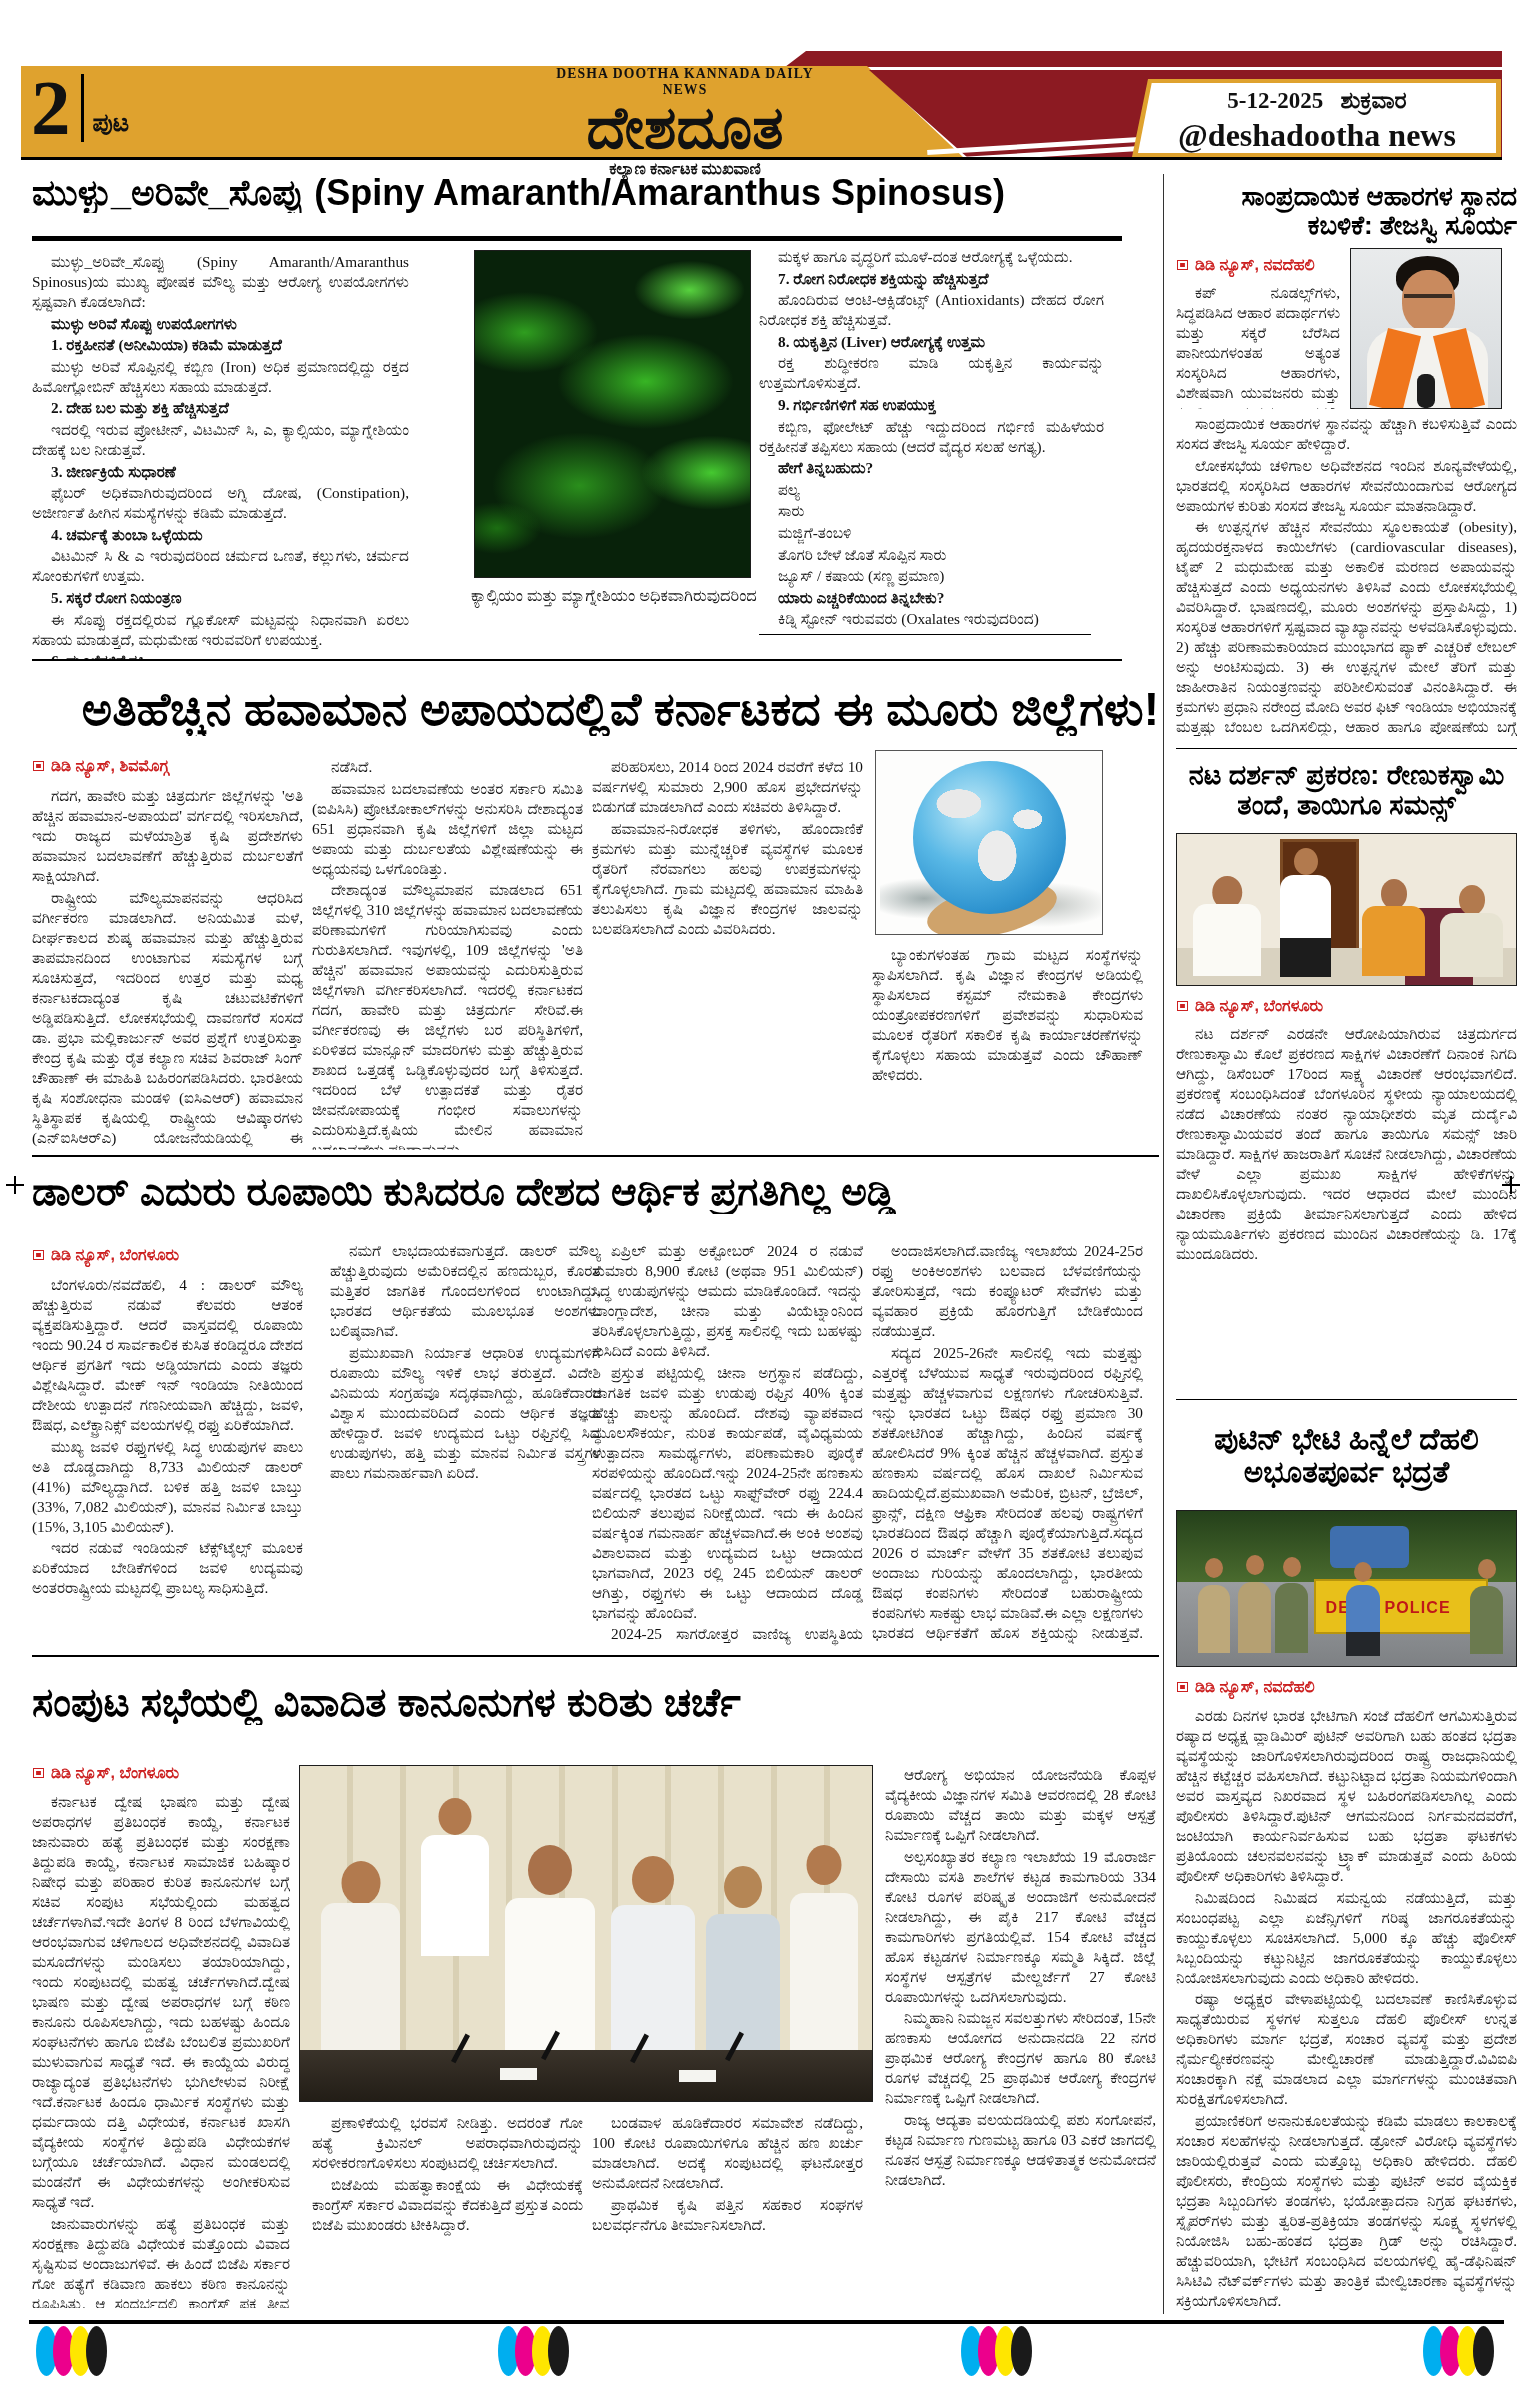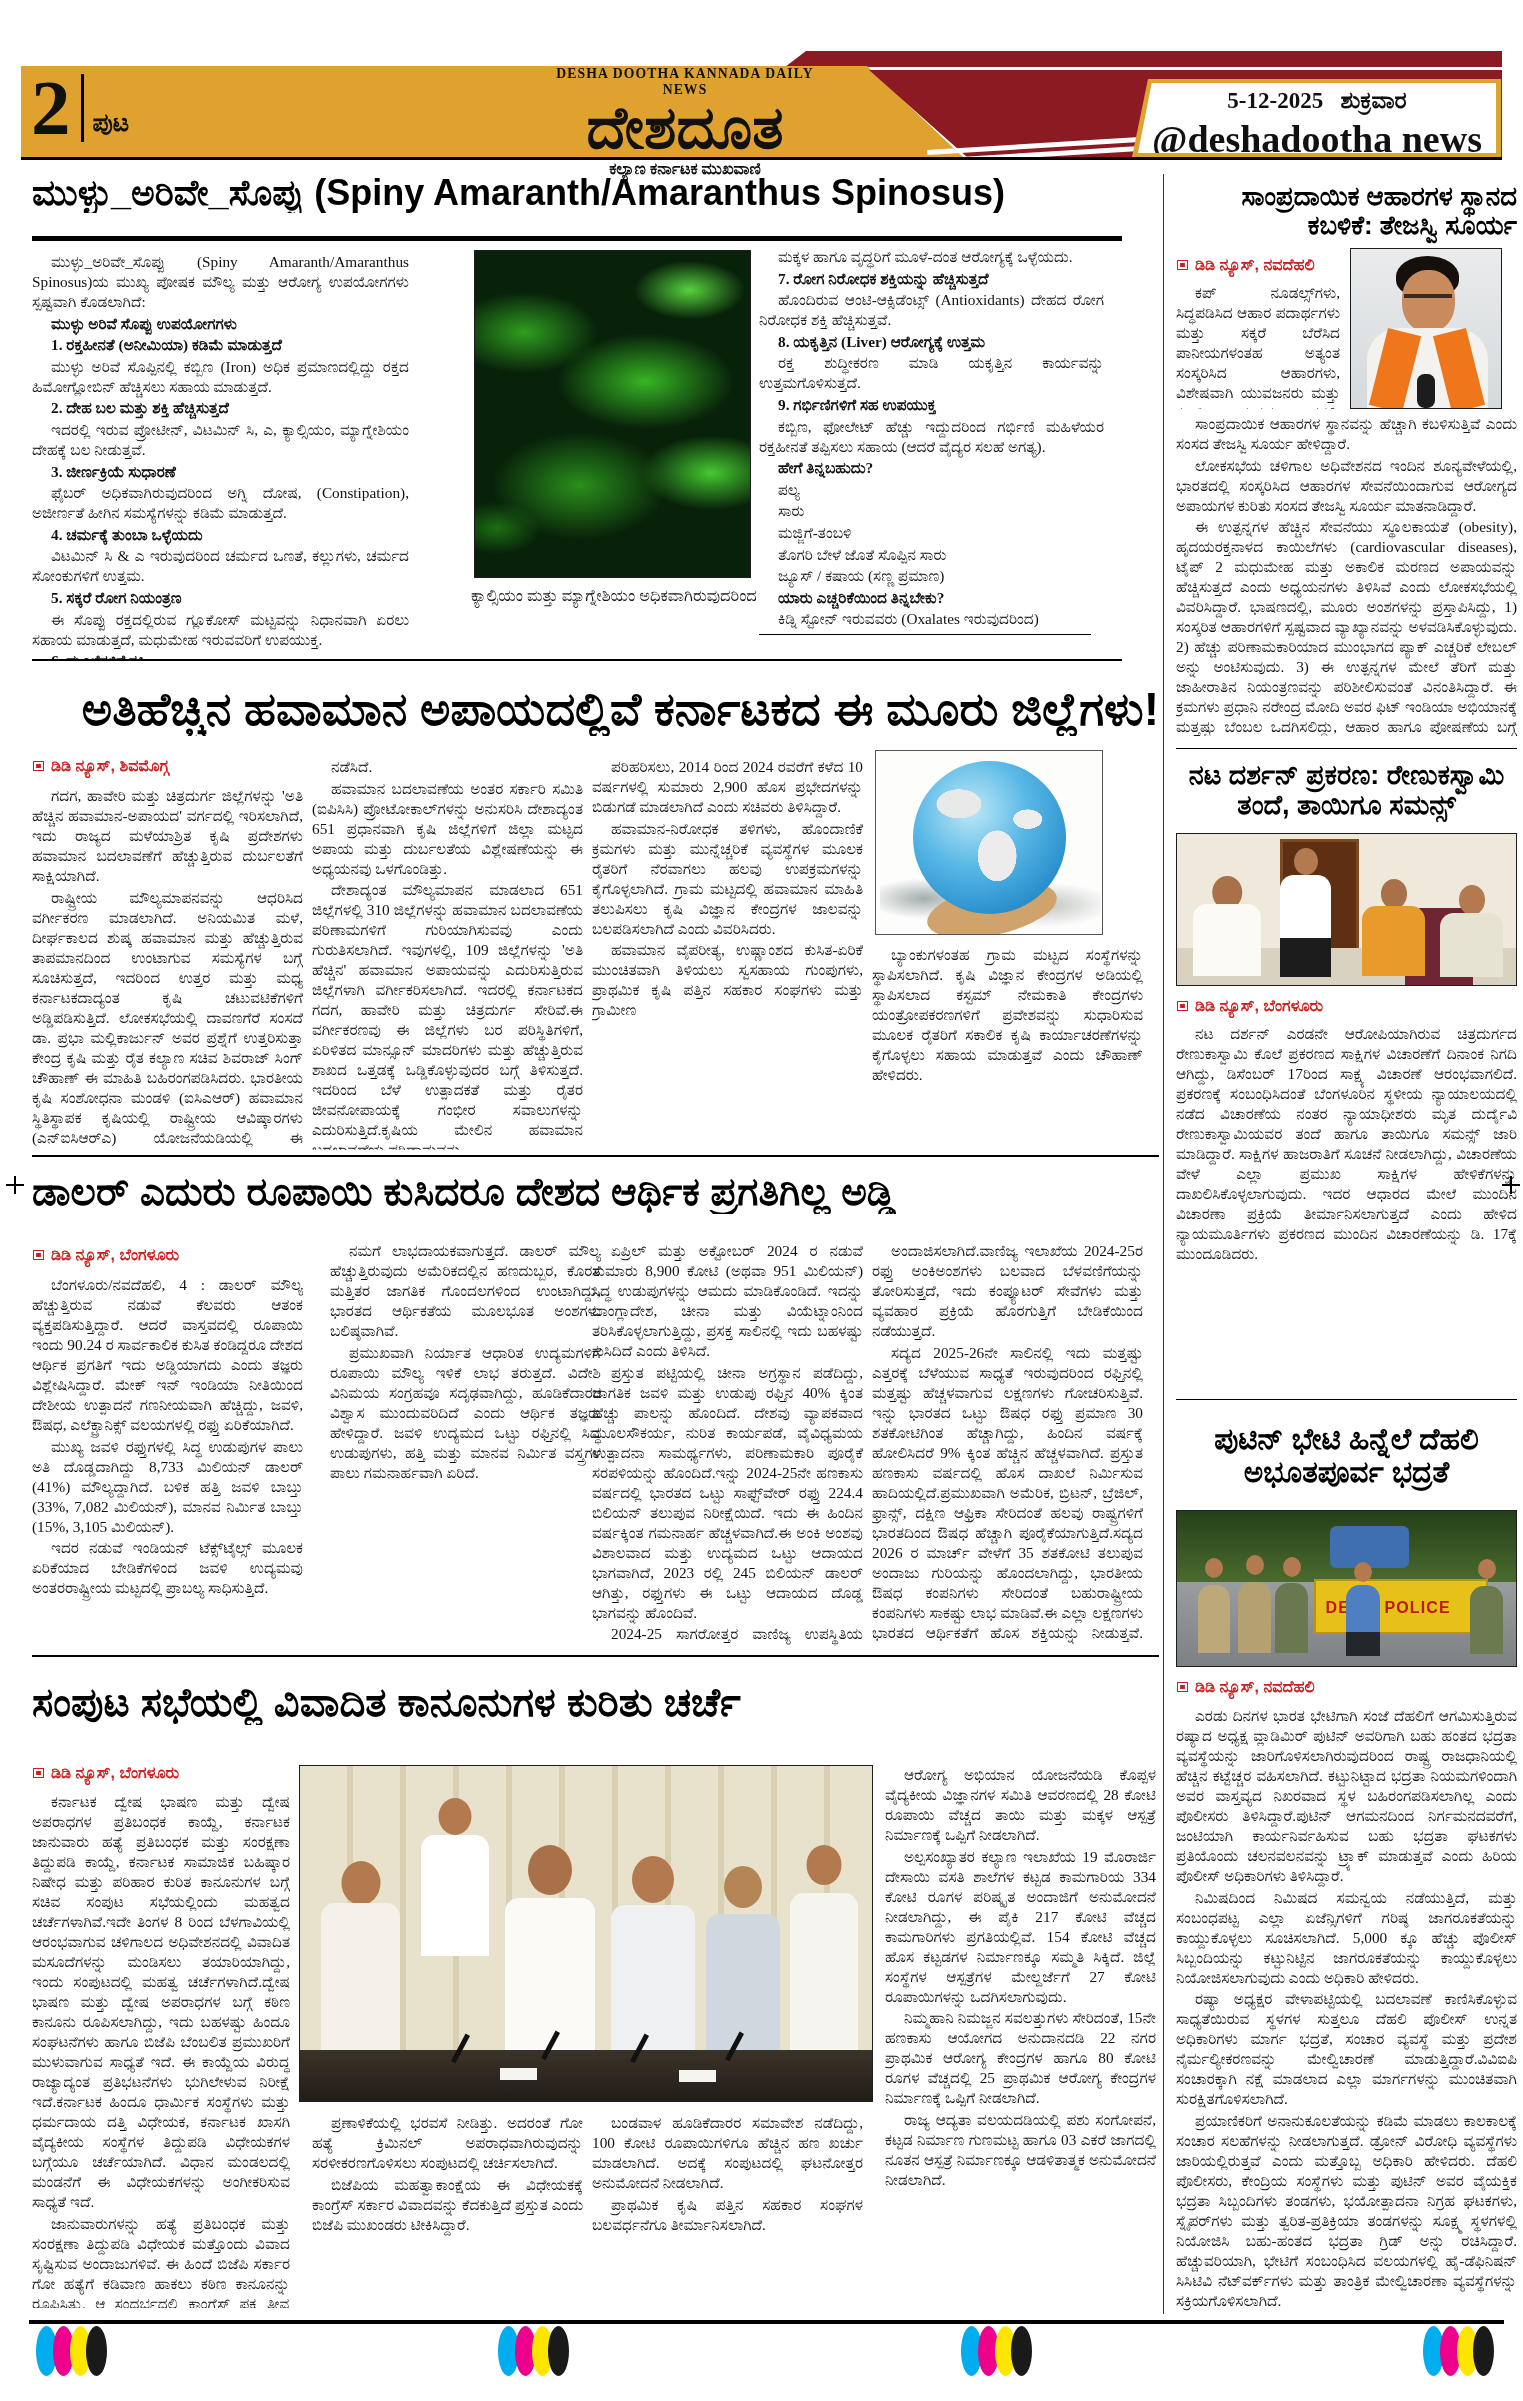--- a/index.html
+++ b/index.html
@@ -28,21 +28,21 @@
   .mast-maroon-strip{position:absolute;left:785px;top:51px;width:717px;height:16px;
      background:var(--maroon);clip-path:polygon(21px 0,100% 0,100% 100%,0 100%);}
   .mast-maroon{position:absolute;left:869px;top:70px;width:633px;height:88px;
      background:var(--maroon);clip-path:polygon(0 0,100% 0,100% 100%,99px 100%);}
   .mast-stripe{position:absolute;height:4.7px;background:#fff;transform:rotate(-3.5deg);}
   .datebox-frame{position:absolute;left:1132px;top:79px;width:369px;height:78px;
      background:var(--yellow);clip-path:polygon(16px 0,100% 0,100% 100%,0 100%);}
   .datebox{position:absolute;left:1138px;top:83px;width:358px;height:70px;background:#fff;
      clip-path:polygon(13.7px 0,100% 0,100% 100%,0 100%);text-align:center;}
   .datebox .l1{font-size:23px;font-weight:700;margin-top:5.3px;}
-  .datebox .l2{font-size:38px;font-weight:700;margin-top:3.2px;}
+  .datebox .l2{font-size:32px;font-weight:700;margin-top:3.2px;}
   .pageno{position:absolute;left:31px;top:74px;display:flex;align-items:flex-end;}
   .pageno .num{font-size:79px;line-height:68px;font-weight:700;border-right:3.7px solid #000;
       padding-right:10.5px;}
   .pageno .lbl{font-size:25px;font-weight:700;font-family:"Liberation Sans",sans-serif;
       margin:0 0 4.2px 8.4px;}
   .mastcenter{position:absolute;left:548px;top:66px;width:274px;text-align:center;}
   .mastcenter .eng{font-size:13.7px;font-weight:700;letter-spacing:1.1px;}
   .mastcenter .logo{font-size:59px;font-weight:800;line-height:1.05;
       font-family:"Liberation Sans",sans-serif;}
   .mastcenter .tag{font-size:16px;font-weight:700;}
@@ -202,21 +202,20 @@
       <p>ರಾಷ್ಟ್ರೀಯ ಮೌಲ್ಯಮಾಪನವನ್ನು ಆಧರಿಸಿದ ವರ್ಗೀಕರಣ ಮಾಡಲಾಗಿದೆ. ಅನಿಯಮಿತ ಮಳೆ, ದೀರ್ಘಕಾಲದ ಶುಷ್ಕ ಹವಾಮಾನ ಮತ್ತು ಹೆಚ್ಚುತ್ತಿರುವ ತಾಪಮಾನದಿಂದ ಉಂಟಾಗುವ ಸಮಸ್ಯೆಗಳ ಬಗ್ಗೆ ಸೂಚಿಸುತ್ತದೆ, ಇದರಿಂದ ಉತ್ತರ ಮತ್ತು ಮಧ್ಯ ಕರ್ನಾಟಕದಾದ್ಯಂತ ಕೃಷಿ ಚಟುವಟಿಕೆಗಳಿಗೆ ಅಡ್ಡಿಪಡಿಸುತ್ತಿದೆ. ಲೋಕಸಭೆಯಲ್ಲಿ ದಾವಣಗೆರೆ ಸಂಸದೆ ಡಾ. ಪ್ರಭಾ ಮಲ್ಲಿಕಾರ್ಜುನ್ ಅವರ ಪ್ರಶ್ನೆಗೆ ಉತ್ತರಿಸುತ್ತಾ ಕೇಂದ್ರ ಕೃಷಿ ಮತ್ತು ರೈತ ಕಲ್ಯಾಣ ಸಚಿವ ಶಿವರಾಜ್ ಸಿಂಗ್ ಚೌಹಾಣ್ ಈ ಮಾಹಿತಿ ಬಹಿರಂಗಪಡಿಸಿದರು. ಭಾರತೀಯ ಕೃಷಿ ಸಂಶೋಧನಾ ಮಂಡಳಿ (ಐಸಿಎಆರ್) ಹವಾಮಾನ ಸ್ಥಿತಿಸ್ಥಾಪಕ ಕೃಷಿಯಲ್ಲಿ ರಾಷ್ಟ್ರೀಯ ಆವಿಷ್ಕಾರಗಳು (ಎನ್‌ಐಸಿಆರ್‌ಎ) ಯೋಜನೆಯಡಿಯಲ್ಲಿ ಈ ಮೌಲ್ಯಮಾಪನವನ್ನು</p>
     </div>
   <div class="abs bodytxt" style="left:312px;top:757px;width:271px;height:393px;">
       <p>ನಡೆಸಿದೆ.</p>
       <p>ಹವಾಮಾನ ಬದಲಾವಣೆಯ ಅಂತರ ಸರ್ಕಾರಿ ಸಮಿತಿ (ಐಪಿಸಿಸಿ) ಪ್ರೋಟೋಕಾಲ್‌ಗಳನ್ನು ಅನುಸರಿಸಿ ದೇಶಾದ್ಯಂತ 651 ಪ್ರಧಾನವಾಗಿ ಕೃಷಿ ಜಿಲ್ಲೆಗಳಿಗೆ ಜಿಲ್ಲಾ ಮಟ್ಟದ ಅಪಾಯ ಮತ್ತು ದುರ್ಬಲತೆಯ ವಿಶ್ಲೇಷಣೆಯನ್ನು ಈ ಅಧ್ಯಯನವು ಒಳಗೊಂಡಿತ್ತು.</p>
       <p>ದೇಶಾದ್ಯಂತ ಮೌಲ್ಯಮಾಪನ ಮಾಡಲಾದ 651 ಜಿಲ್ಲೆಗಳಲ್ಲಿ 310 ಜಿಲ್ಲೆಗಳನ್ನು ಹವಾಮಾನ ಬದಲಾವಣೆಯ ಪರಿಣಾಮಗಳಿಗೆ ಗುರಿಯಾಗಿಸುವವು ಎಂದು ಗುರುತಿಸಲಾಗಿದೆ. ಇವುಗಳಲ್ಲಿ, 109 ಜಿಲ್ಲೆಗಳನ್ನು 'ಅತಿ ಹೆಚ್ಚಿನ' ಹವಾಮಾನ ಅಪಾಯವನ್ನು ಎದುರಿಸುತ್ತಿರುವ ಜಿಲ್ಲೆಗಳಾಗಿ ವರ್ಗೀಕರಿಸಲಾಗಿದೆ. ಇದರಲ್ಲಿ ಕರ್ನಾಟಕದ ಗದಗ, ಹಾವೇರಿ ಮತ್ತು ಚಿತ್ರದುರ್ಗ ಸೇರಿವೆ.ಈ ವರ್ಗೀಕರಣವು ಈ ಜಿಲ್ಲೆಗಳು ಬರ ಪರಿಸ್ಥಿತಿಗಳಿಗೆ, ಏರಿಳಿತದ ಮಾನ್ಸೂನ್ ಮಾದರಿಗಳು ಮತ್ತು ಹೆಚ್ಚುತ್ತಿರುವ ಶಾಖದ ಒತ್ತಡಕ್ಕೆ ಒಡ್ಡಿಕೊಳ್ಳುವುದರ ಬಗ್ಗೆ ತಿಳಿಸುತ್ತದೆ. ಇದರಿಂದ ಬೆಳೆ ಉತ್ಪಾದಕತೆ ಮತ್ತು ರೈತರ ಜೀವನೋಪಾಯಕ್ಕೆ ಗಂಭೀರ ಸವಾಲುಗಳನ್ನು ಎದುರಿಸುತ್ತಿದೆ.ಕೃಷಿಯ ಮೇಲಿನ ಹವಾಮಾನ ಬದಲಾವಣೆಯ ಪರಿಣಾಮವನ್ನು</p>
     </div>
   <div class="abs bodytxt" style="left:592px;top:757px;width:271px;height:393px;">
       <p>ಪರಿಹರಿಸಲು, 2014 ರಿಂದ 2024 ರವರೆಗೆ ಕಳೆದ 10 ವರ್ಷಗಳಲ್ಲಿ ಸುಮಾರು 2,900 ಹೊಸ ಪ್ರಭೇದಗಳನ್ನು ಬಿಡುಗಡೆ ಮಾಡಲಾಗಿದೆ ಎಂದು ಸಚಿವರು ತಿಳಿಸಿದ್ದಾರೆ.</p>
       <p>ಹವಾಮಾನ-ನಿರೋಧಕ ತಳಿಗಳು, ಹೊಂದಾಣಿಕೆ ಕ್ರಮಗಳು ಮತ್ತು ಮುನ್ನೆಚ್ಚರಿಕೆ ವ್ಯವಸ್ಥೆಗಳ ಮೂಲಕ ರೈತರಿಗೆ ನೆರವಾಗಲು ಹಲವು ಉಪಕ್ರಮಗಳನ್ನು ಕೈಗೊಳ್ಳಲಾಗಿದೆ. ಗ್ರಾಮ ಮಟ್ಟದಲ್ಲಿ ಹವಾಮಾನ ಮಾಹಿತಿ ತಲುಪಿಸಲು ಕೃಷಿ ವಿಜ್ಞಾನ ಕೇಂದ್ರಗಳ ಜಾಲವನ್ನು ಬಲಪಡಿಸಲಾಗಿದೆ ಎಂದು ವಿವರಿಸಿದರು.</p>
-      <p>ಹವಾಮಾನ ವೈಪರೀತ್ಯ, ಉಷ್ಣಾಂಶದ ಕುಸಿತ-ಏರಿಕೆ ಮುಂಚಿತವಾಗಿ ತಿಳಿಯಲು ಸ್ವಸಹಾಯ ಗುಂಪುಗಳು, ಪ್ರಾಥಮಿಕ ಕೃಷಿ ಪತ್ತಿನ ಸಹಕಾರ ಸಂಘಗಳು ಮತ್ತು ಗ್ರಾಮೀಣ</p>
     </div>
 
   <div class="photo globe-box" style="left:875px;top:750px;width:228px;height:185px;">
     <div class="globe-smoke"></div>
     <div class="globe-hand"></div>
     <div class="globe-sphere"></div>
   </div>
   <div class="abs bodytxt" style="left:872px;top:945px;width:271px;height:205px;">
       <p>ಬ್ಯಾಂಕುಗಳಂತಹ ಗ್ರಾಮ ಮಟ್ಟದ ಸಂಸ್ಥೆಗಳನ್ನು ಸ್ಥಾಪಿಸಲಾಗಿದೆ. ಕೃಷಿ ವಿಜ್ಞಾನ ಕೇಂದ್ರಗಳ ಅಡಿಯಲ್ಲಿ ಸ್ಥಾಪಿಸಲಾದ ಕಸ್ಟಮ್ ನೇಮಕಾತಿ ಕೇಂದ್ರಗಳು ಯಂತ್ರೋಪಕರಣಗಳಿಗೆ ಪ್ರವೇಶವನ್ನು ಸುಧಾರಿಸುವ ಮೂಲಕ ರೈತರಿಗೆ ಸಕಾಲಿಕ ಕೃಷಿ ಕಾರ್ಯಾಚರಣೆಗಳನ್ನು ಕೈಗೊಳ್ಳಲು ಸಹಾಯ ಮಾಡುತ್ತವೆ ಎಂದು ಚೌಹಾಣ್ ಹೇಳಿದರು.</p>
     </div>

